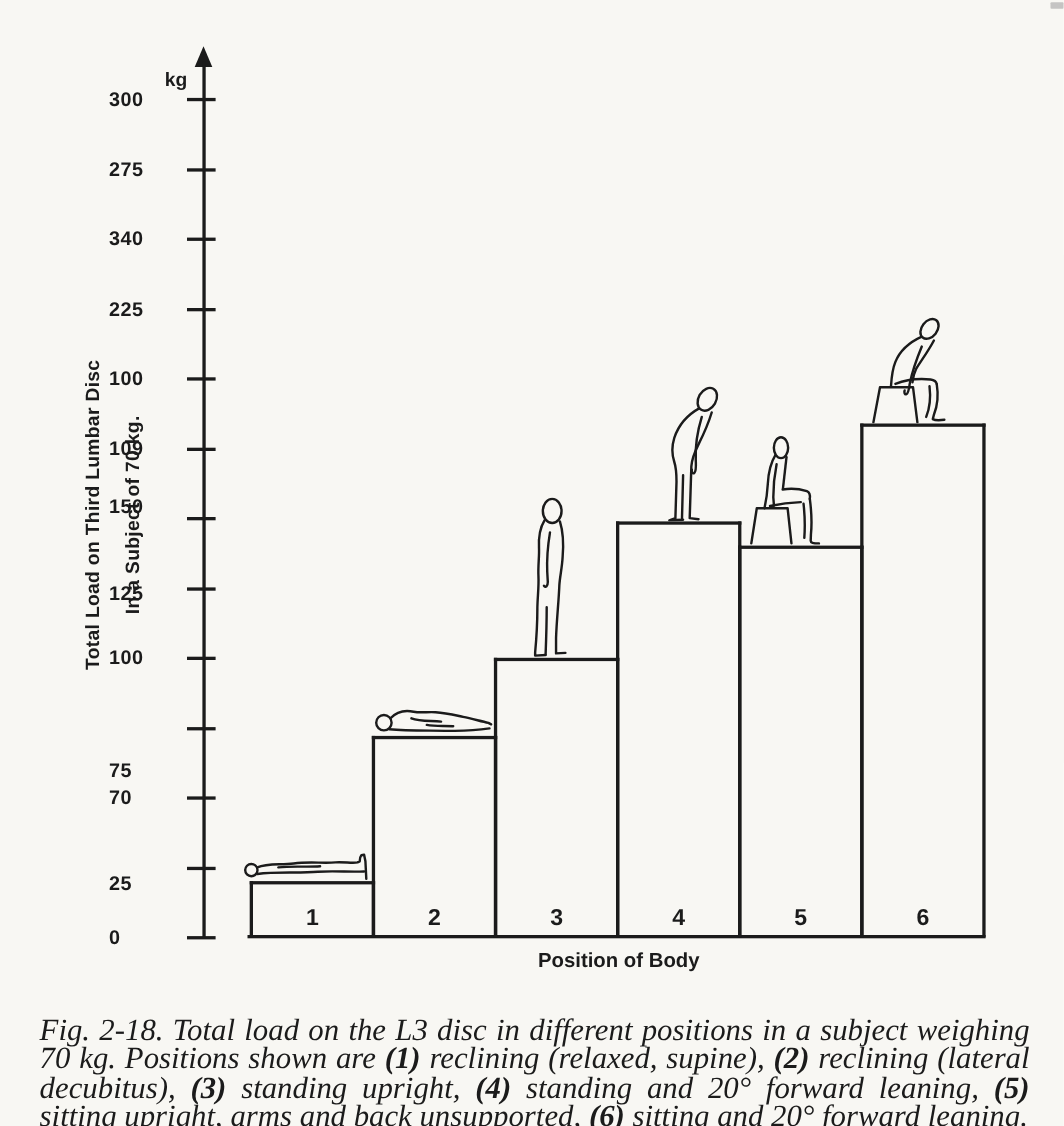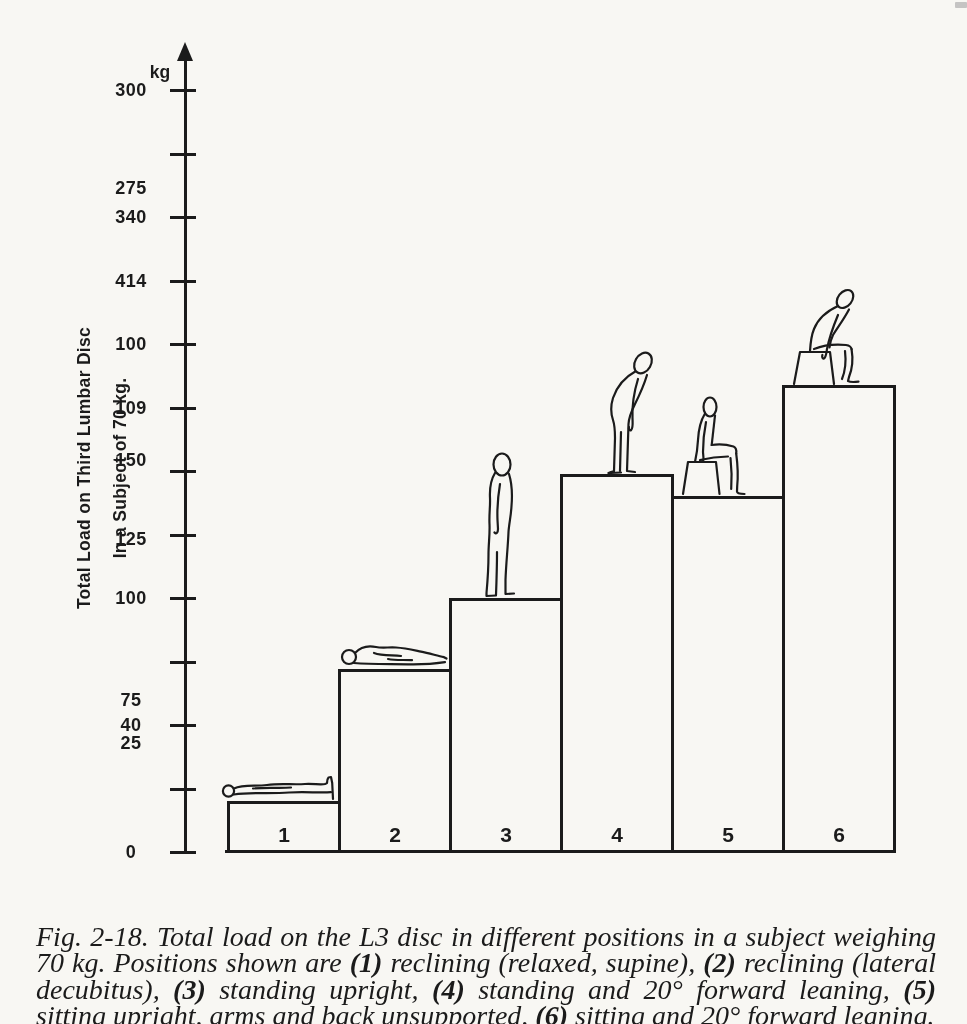--- a/index.html
+++ b/index.html
@@ -12,21 +12,21 @@
     overflow:hidden;
   }
   
   .y-axis-line{position:absolute;left:184px;top:56px;width:3px;height:796px;background:#1b1b1b;}
   .y-axis-arrow{position:absolute;left:177px;top:42px;width:0;height:0;
     border-left:8px solid transparent;border-right:8px solid transparent;border-bottom:19px solid #1b1b1b;}
   .unit-label{position:absolute;left:140px;top:26px;width:40px;text-align:center;
     font-size:17.5px;font-weight:bold;margin-top:36px;}
   .y-tick{position:absolute;left:170px;width:26px;height:3px;background:#1b1b1b;}
   .y-tick-label{position:absolute;left:99px;width:64px;height:22px;line-height:22px;
-    text-align:center;font-size:18px;font-weight:bold;letter-spacing:0.5px;}
+    text-align:left;font-size:18px;font-weight:bold;letter-spacing:0.5px;}
   .y-axis-title{position:absolute;left:102px;top:468px;width:560px;
     transform:translate(-50%,-50%) rotate(-90deg);
     text-align:center;font-size:17.5px;line-height:36px;font-weight:bold;letter-spacing:0.3px;}
   .x-baseline{position:absolute;left:225px;top:850px;width:671px;height:3px;background:#1b1b1b;}
   .x-axis-label{position:absolute;left:430px;top:862px;width:265px;text-align:center;
     font-size:18.5px;font-weight:bold;}
   
   .bar{position:absolute;box-sizing:border-box;border:3px solid #1b1b1b;border-bottom:none;background:transparent;}
   .bar-label{position:absolute;left:0;right:0;bottom:5px;text-align:center;
     font-size:21px;font-weight:bold;}
@@ -47,50 +47,51 @@
 
 <div class="page">
 
   <div class="y-axis-arrow"></div>
   <div class="y-axis-line"></div>
   <div class="unit-label">kg</div>
   <div id="ticks-layer">
       <div class="y-tick" style="top: 851px;"></div>
       <div class="y-tick-label" style="top: 841px;">0</div>
       <div class="y-tick" style="top: 788px;"></div>
-      <div class="y-tick-label" style="top: 732px;">25</div>
+      <div class="y-tick-label" style="top: 792px;">25</div>
       <div class="y-tick" style="top: 724px;"></div>
-      <div class="y-tick-label" style="top: 714px;">40</div>
+      <div class="y-tick-label" style="top: 714px;">70</div>
       <div class="y-tick" style="top: 661px;"></div>
       <div class="y-tick-label" style="top: 651px; margin-top: 38px;">75</div>
       <div class="y-tick" style="top: 597px;"></div>
       <div class="y-tick-label" style="top: 587px;">100</div>
       <div class="y-tick" style="top: 534px;"></div>
       <div class="y-tick-label" style="top: 528px;">125</div>
       <div class="y-tick" style="top: 470px;"></div>
       <div class="y-tick-label" style="top: 449px;">150</div>
       <div class="y-tick" style="top: 407px;"></div>
       <div class="y-tick-label" style="top: 397px;">109</div>
       <div class="y-tick" style="top: 343px;"></div>
       <div class="y-tick-label" style="top: 333px;">100</div>
       <div class="y-tick" style="top: 280px;"></div>
-      <div class="y-tick-label" style="top: 270px;">414</div>
+      <div class="y-tick-label" style="top: 270px;">225</div>
       <div class="y-tick" style="top: 216px;"></div>
       <div class="y-tick-label" style="top: 206px;">340</div>
       <div class="y-tick" style="top: 153px;"></div>
-      <div class="y-tick-label" style="top: 143px; margin-top: 34px;">275</div>
+      <div class="y-tick-label" style="top: 143px;">275</div>
       <div class="y-tick" style="top: 89px;"></div>
       <div class="y-tick-label" style="top: 79px;">300</div>
     </div>
   <div class="y-axis-title">
     <div>Total Load on Third Lumbar Disc</div>
     <div>In a Subject of 70 kg.</div>
   </div>
 
   <div class="x-baseline"></div>
+  <div class="x-axis-label">Position of Body</div>
 
   <div id="bars-layer">
       <div class="bar" style="left: 227px; width: 114px; top: 801px; height: 51px;">
         <div class="bar-label">1</div>
       </div>
       <div class="bar" style="left: 338px; width: 114px; top: 669px; height: 183px;">
         <div class="bar-label">2</div>
       </div>
       <div class="bar" style="left: 449px; width: 114px; top: 598px; height: 254px;">
         <div class="bar-label">3</div>

